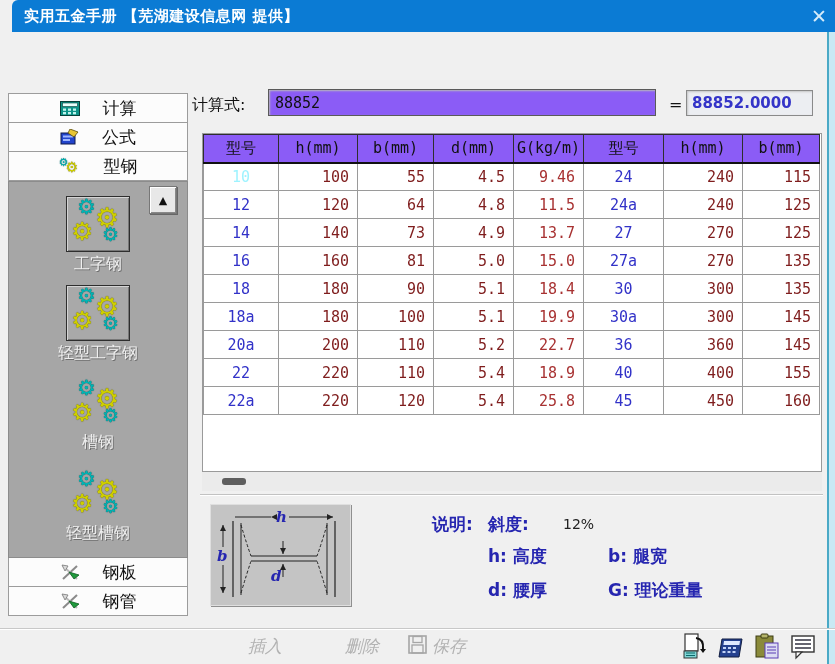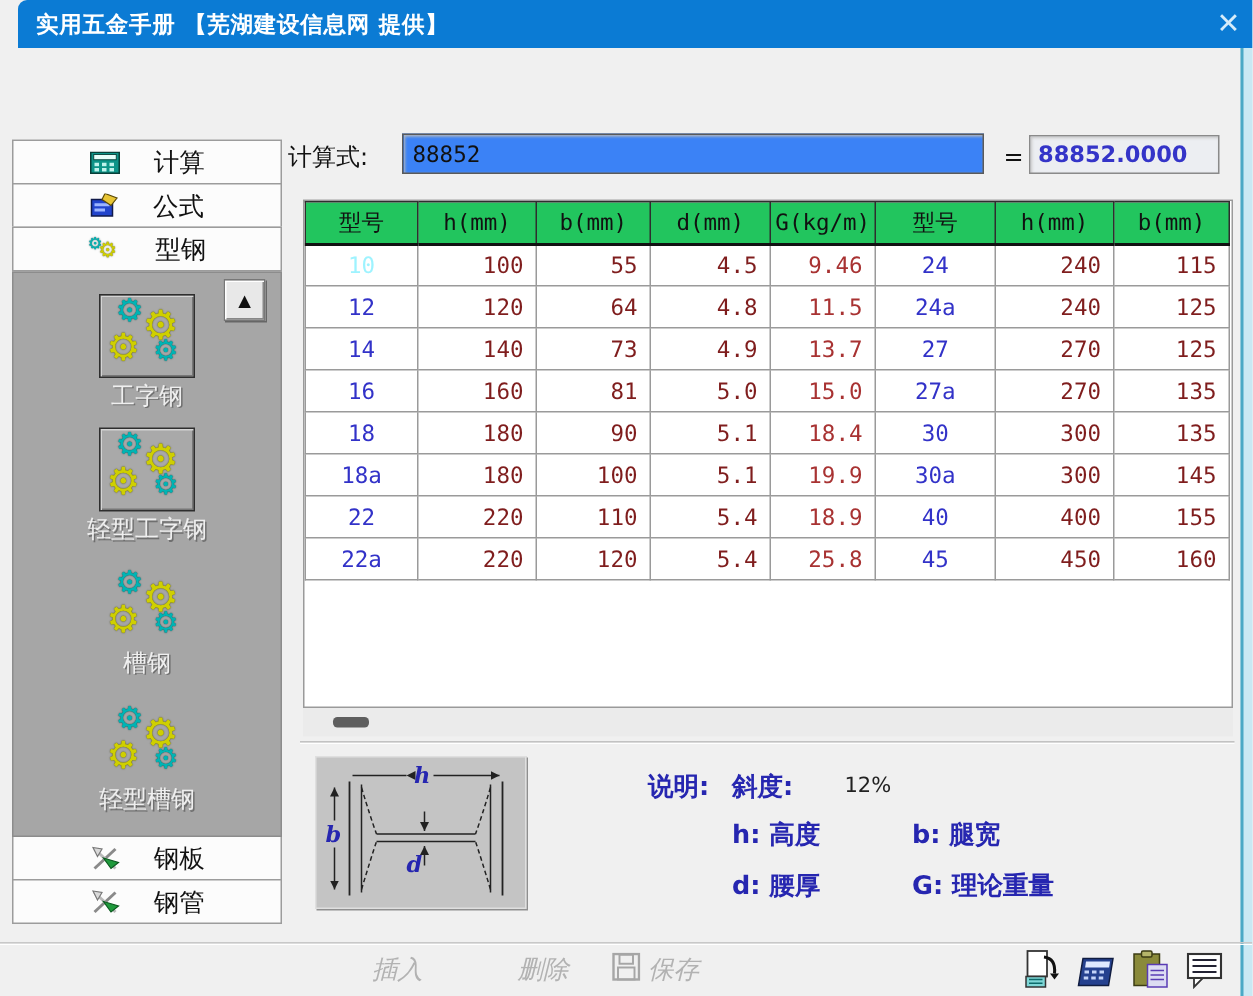--- a/index.html
+++ b/index.html
@@ -31,32 +31,32 @@
   .gear-cluster{position:relative;width:54px;height:50px;}
   .gear-cluster span{position:absolute;line-height:1;}
   .g-teal{color:#00b4b4;text-shadow:0 0 1px #003c3c;}
   .g-yellow{color:#cfcf00;text-shadow:0 0 1px #3c3c00;}
   .gear-mini{position:relative;width:22px;height:18px;display:inline-block;}
   .gear-mini span{position:absolute;line-height:1;}
 
   
   .formula-label{position:absolute;left:192px;top:95px;font-size:16px;color:#111;}
   .formula-input{position:absolute;left:268px;top:89px;width:388px;height:27px;border:1px solid #5a5a5a;
-    box-shadow:inset 1px 1px 2px #b9b9b9;background:#3b82f6;font-family:"DejaVu Sans Mono","Liberation Mono",monospace;
+    box-shadow:inset 1px 1px 2px #b9b9b9;background:#8b5cf6;font-family:"DejaVu Sans Mono","Liberation Mono",monospace;
     font-size:15px;color:#111;padding:2px 6px;outline:none;}
   .equals{position:absolute;left:669px;top:95px;font-size:16px;color:#111;}
   .formula-result{position:absolute;left:686px;top:90px;width:127px;height:26px;background:#ecoeef2;
     background:#eceef2;border:1px solid #8a8a8a;box-shadow:inset 1px 1px 2px #c6c6c6;
     display:flex;align-items:center;padding:0 5px;font-family:"DejaVu Sans Mono","Liberation Mono",monospace;
     font-size:15px;font-weight:bold;color:#3434c8;}
 
   
   .table-wrap{position:absolute;left:202px;top:133px;width:620px;height:339px;background:#fff;border:1px solid #9a9a9a;overflow:hidden;}
   table.grid{border-collapse:collapse;table-layout:fixed;width:616px;}
-  table.grid th{height:28px;background:#22c55e;border:1px solid #2e2e2e;border-bottom:2px solid #111;
+  table.grid th{height:28px;background:#8b5cf6;border:1px solid #2e2e2e;border-bottom:2px solid #111;
     font-size:15px;font-weight:normal;color:#111;text-align:center;
     font-family:"DejaVu Sans Mono","Liberation Mono",monospace;}
   table.grid th.cjk{font-family:"DejaVu Sans","Liberation Sans",sans-serif;}
   table.grid td{height:28px;border:1px solid #9a9a9a;font-size:15px;padding:0 8px;
     font-family:"DejaVu Sans Mono","Liberation Mono",monospace;background:#fff;cursor:default;}
   td.model{text-align:center;color:#3232c8;}
   td.num{text-align:right;color:#7f1d1d;}
   td.red{text-align:right;color:#a83232;}
   td.selected{background:#1777d2;color:#9ef3ff;border:1px solid #0a4d8f;}
 
@@ -279,20 +279,30 @@
             <td class="model">18a</td>
             <td class="num">180</td>
             <td class="num">100</td>
             <td class="num">5.1</td>
             <td class="red">19.9</td>
             <td class="model">30a</td>
             <td class="num">300</td>
             <td class="num">145</td>
           </tr>
           <tr>
+            <td class="model">20a</td>
+            <td class="num">200</td>
+            <td class="num">110</td>
+            <td class="num">5.2</td>
+            <td class="red">22.7</td>
+            <td class="model">36</td>
+            <td class="num">360</td>
+            <td class="num">145</td>
+          </tr>
+          <tr>
             <td class="model">22</td>
             <td class="num">220</td>
             <td class="num">110</td>
             <td class="num">5.4</td>
             <td class="red">18.9</td>
             <td class="model">40</td>
             <td class="num">400</td>
             <td class="num">155</td>
           </tr>
           <tr>

